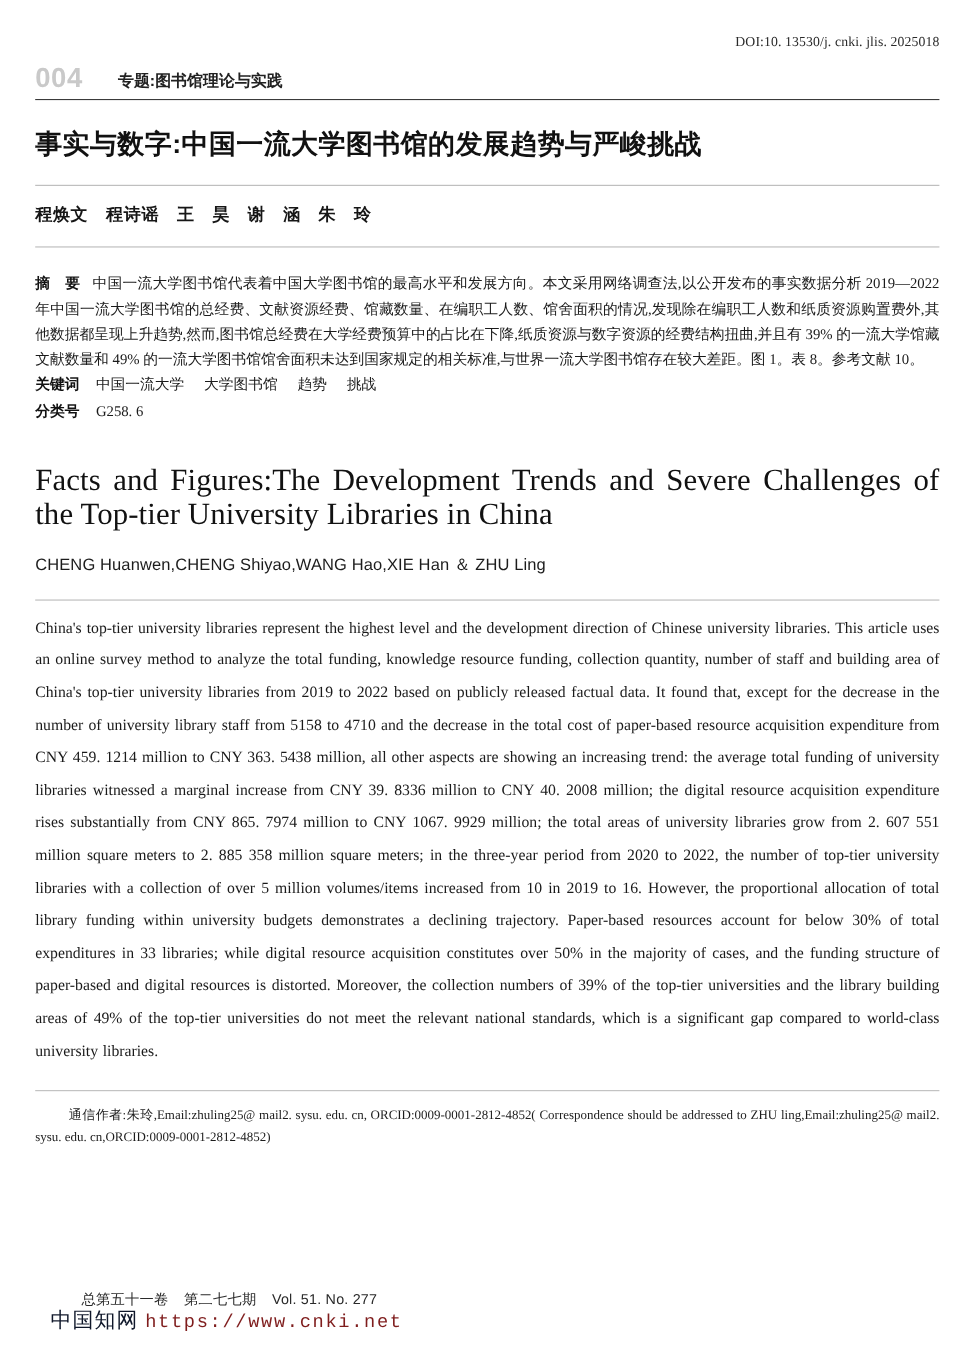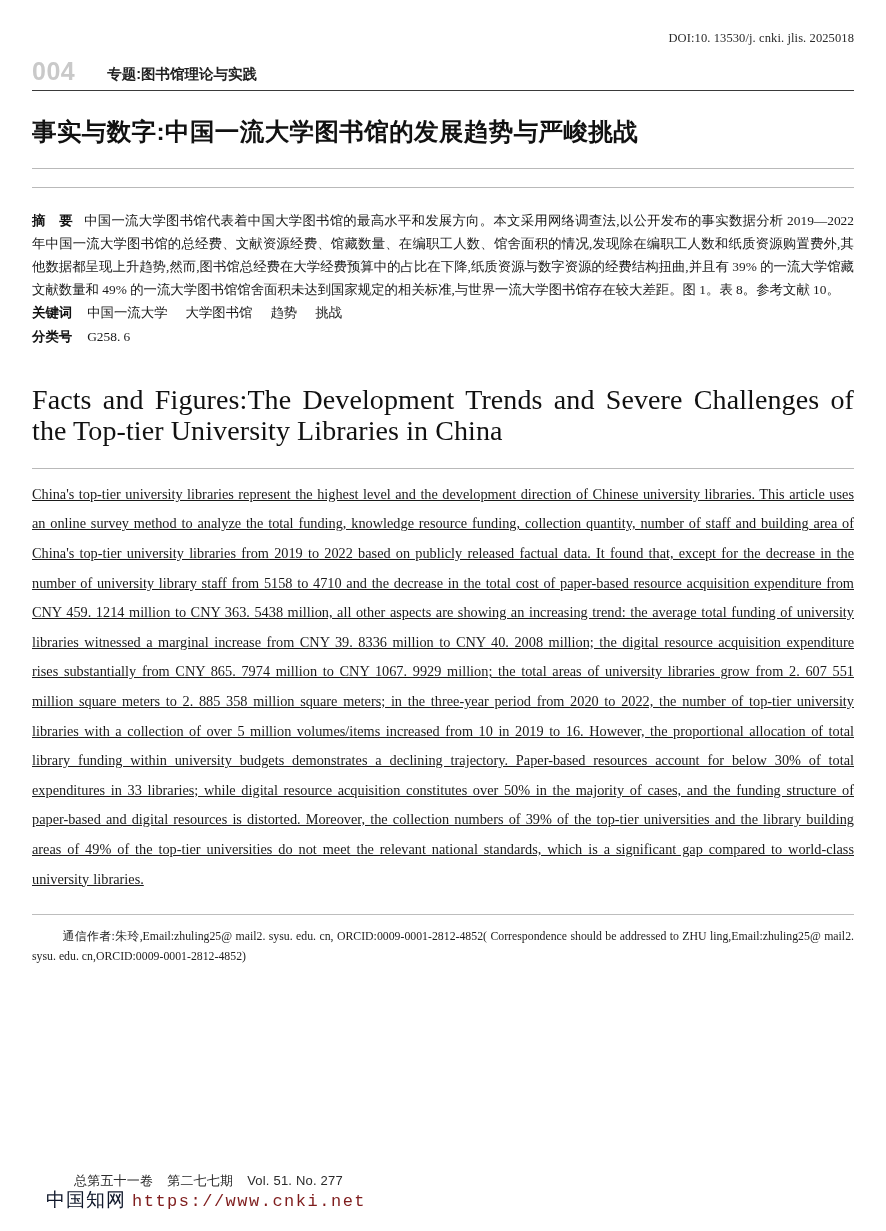--- a/index.html
+++ b/index.html
@@ -152,21 +152,20 @@
     color: #111;
   }
   .abstract-body {
     margin-top: 11px;
     font-size: 14.3px;
     line-height: 29.6px;
     text-align: justify;
     text-align-last: left;
     color: #1a1a1a;
     word-spacing: 0.6px;
-    text-decoration: underline;
   }
   .abstract-body p { margin: 0; }
 
   
   .rule-foot {
     height: 1px;
     background: #bdbdbd;
     margin-top: 20px;
     width: 100%;
   }
@@ -225,29 +224,31 @@
 
   <div class="header-row">
     <span class="folio">004</span>
     <span class="column-name">专题:图书馆理论与实践</span>
     <span class="doi">DOI:10. 13530/j. cnki. jlis. 2025018</span>
   </div>
   <div class="rule-head"></div>
 
   <div class="title-cn">事实与数字:中国一流大学图书馆的发展趋势与严峻挑战</div>
   <div class="rule-title"></div>
+  <div class="authors-cn">程焕文　程诗谣　王　昊　谢　涵　朱　玲</div>
   <div class="rule-authors"></div>
 
   <div class="cn-block">
     <p><span class="lbl">摘　要</span><span class="after-lbl"></span><span>中国一流大学图书馆代表着中国大学图书馆的最高水平和发展方向。本文采用网络调查法,以公开发布的事实数据分析 2019—2022 年中国一流大学图书馆的总经费、文献资源经费、馆藏数量、在编职工人数、馆舍面积的情况,发现除在编职工人数和纸质资源购置费外,其他数据都呈现上升趋势,然而,图书馆总经费在大学经费预算中的占比在下降,纸质资源与数字资源的经费结构扭曲,并且有 39% 的一流大学馆藏文献数量和 49% 的一流大学图书馆馆舍面积未达到国家规定的相关标准,与世界一流大学图书馆存在较大差距。图 1。表 8。参考文献 10。</span></p>
     <p><span class="lbl">关键词</span><span class="kw-gap"></span><span>中国一流大学</span><span class="kw-sep"></span><span>大学图书馆</span><span class="kw-sep"></span><span>趋势</span><span class="kw-sep"></span><span>挑战</span></p>
     <p><span class="lbl">分类号</span><span class="kw-gap"></span><span>G258. 6</span></p>
   </div>
 
   <div class="title-en">Facts and Figures:The Development Trends and Severe Challenges of the Top-tier University Libraries in China</div>
+  <div class="authors-en">CHENG Huanwen,CHENG Shiyao,WANG Hao,XIE Han ＆ ZHU Ling</div>
   <div class="rule-en"></div>
 
   <div class="abstract-body">
     <p>China's top-tier university libraries represent the highest level and the development direction of Chinese university libraries. This article uses an online survey method to analyze the total funding, knowledge resource funding, collection quantity, number of staff and building area of China's top-tier university libraries from 2019 to 2022 based on publicly released factual data. It found that, except for the decrease in the number of university library staff from 5158 to 4710 and the decrease in the total cost of paper-based resource acquisition expenditure from CNY 459. 1214 million to CNY 363. 5438 million, all other aspects are showing an increasing trend: the average total funding of university libraries witnessed a marginal increase from CNY 39. 8336 million to CNY 40. 2008 million; the digital resource acquisition expenditure rises substantially from CNY 865. 7974 million to CNY 1067. 9929 million; the total areas of university libraries grow from 2. 607 551 million square meters to 2. 885 358 million square meters; in the three-year period from 2020 to 2022, the number of top-tier university libraries with a collection of over 5 million volumes/items increased from 10 in 2019 to 16. However, the proportional allocation of total library funding within university budgets demonstrates a declining trajectory. Paper-based resources account for below 30% of total expenditures in 33 libraries; while digital resource acquisition constitutes over 50% in the majority of cases, and the funding structure of paper-based and digital resources is distorted. Moreover, the collection numbers of 39% of the top-tier universities and the library building areas of 49% of the top-tier universities do not meet the relevant national standards, which is a significant gap compared to world-class university libraries.</p>
   </div>
 
   <div class="rule-foot"></div>
   <div class="footnote"><span class="indent"></span><span>通信作者:朱玲,Email:zhuling25@ mail2. sysu. edu. cn, ORCID:0009-0001-2812-4852( Correspondence should be addressed to ZHU ling,Email:zhuling25@ mail2. sysu. edu. cn,ORCID:0009-0001-2812-4852)</span></div>
 
   <div class="footer">

